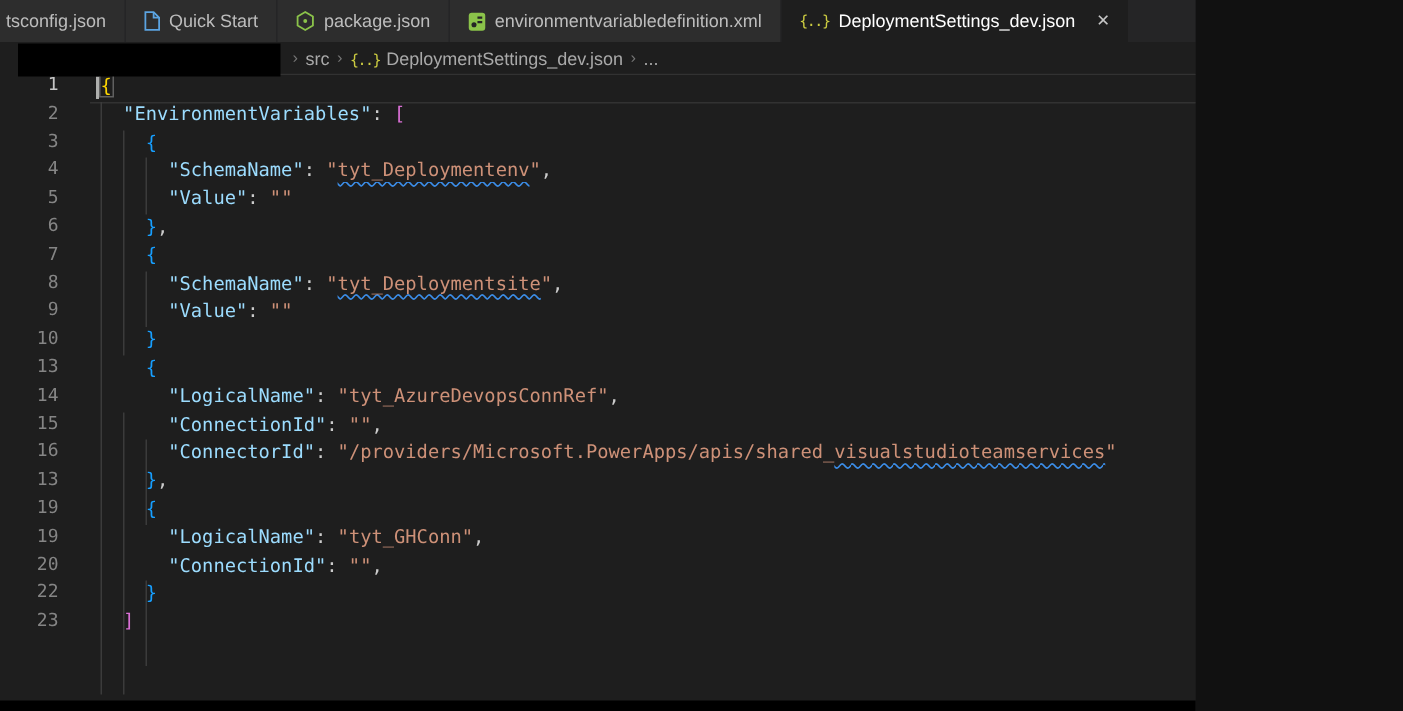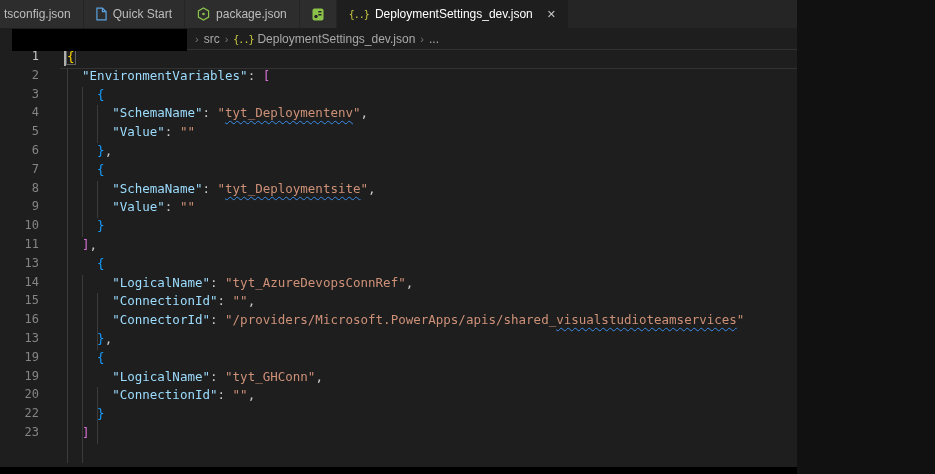--- a/index.html
+++ b/index.html
@@ -95,20 +95,21 @@
       </div>
       <div class="tab">
         <span class="ticon">
           <svg width="12" height="13" viewBox="0 0 12 13">
             <rect x="0.5" y="0.5" width="11" height="12" rx="2" fill="#8bc34a"></rect>
             <circle cx="4" cy="8.5" r="1.7" fill="#252526"></circle>
             <rect x="6.3" y="3" width="3.2" height="1.5" fill="#252526"></rect>
             <rect x="6.3" y="6" width="3.2" height="1.5" fill="#252526"></rect>
           </svg>
         </span>
+        <span>environmentvariabledefinition.xml</span>
       </div>
       <div class="tab active">
         <span class="ticon">
           <span class="json-ic">{..}</span>
         </span>
         <span>DeploymentSettings_dev.json</span>
         <span class="close">✕</span>
       </div>
       <div class="actions">
       <span class="bluedot"></span>
@@ -200,24 +201,20 @@
         </div>
         <div class="row">
           <span class="ln">9</span>
           <span class="code"><span class="tk-ws">      </span><span class="tk-key">"Value"</span><span class="tk-p">: </span><span class="tk-str">""</span></span>
         </div>
         <div class="row">
           <span class="ln">10</span>
           <span class="code"><span class="tk-ws">    </span><span class="tk-b3">}</span></span>
         </div>
         <div class="row">
-          <span class="ln">11</span>
-          <span class="code"><span class="tk-ws">  </span><span class="tk-b2">]</span><span class="tk-p">,</span></span>
-        </div>
-        <div class="row">
           <span class="ln">13</span>
           <span class="code"><span class="tk-ws">    </span><span class="tk-b3">{</span></span>
         </div>
         <div class="row">
           <span class="ln">14</span>
           <span class="code"><span class="tk-ws">      </span><span class="tk-key">"LogicalName"</span><span class="tk-p">: </span><span class="tk-str">"tyt_AzureDevopsConnRef"</span><span class="tk-p">,</span></span>
         </div>
         <div class="row">
           <span class="ln">15</span>
           <span class="code"><span class="tk-ws">      </span><span class="tk-key">"ConnectionId"</span><span class="tk-p">: </span><span class="tk-str">""</span><span class="tk-p">,</span></span>

